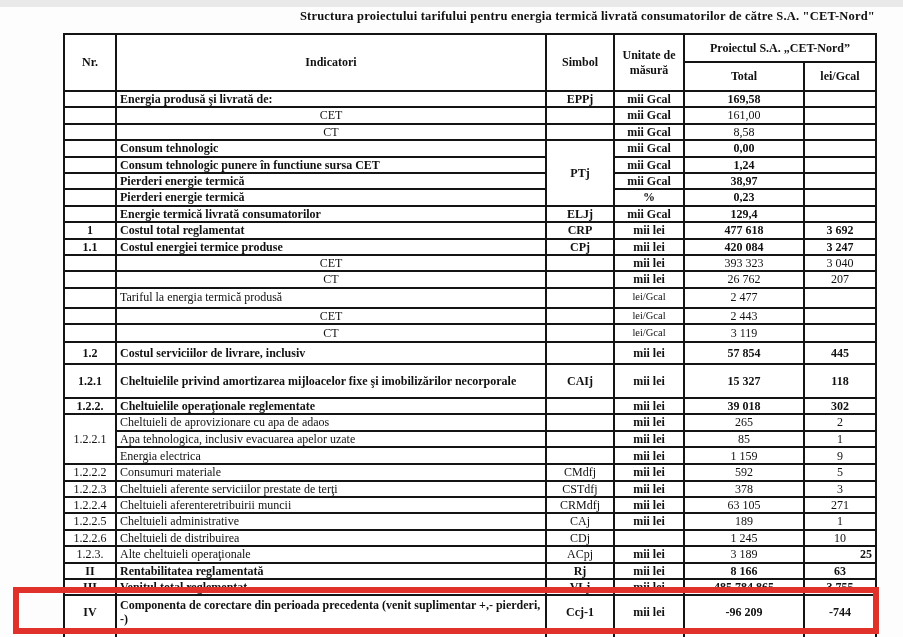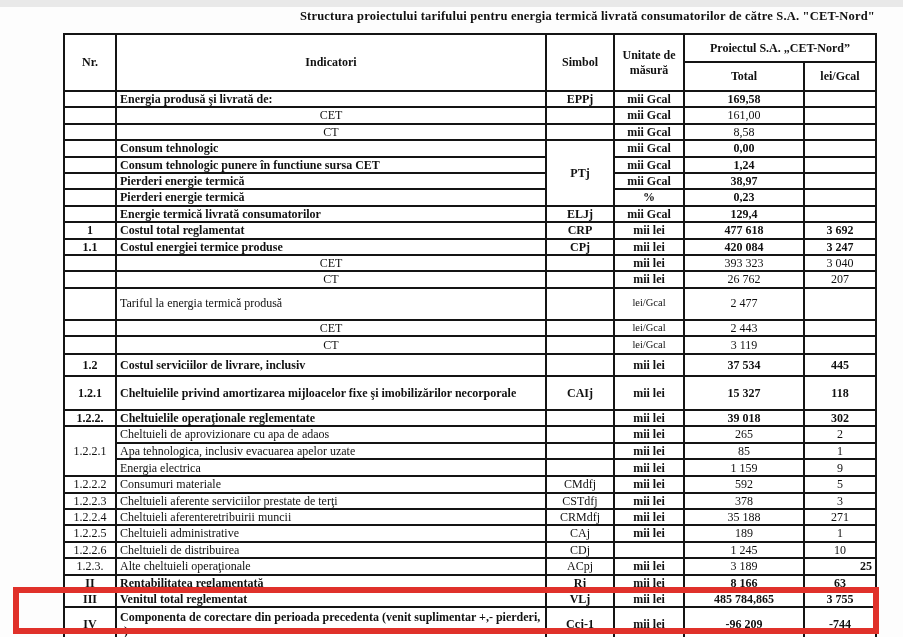--- a/index.html
+++ b/index.html
@@ -155,21 +155,21 @@
         <td class="val">3 040</td>
       </tr>
       <tr style="height: 15px;">
         <td class="nr"></td>
         <td class="ind center">CT</td>
         <td class="sym"></td>
         <td class="unit small">mii lei</td>
         <td class="val">26 762</td>
         <td class="val">207</td>
       </tr>
-      <tr style="height: 32px;">
+      <tr style="height: 20px;">
         <td class="nr"></td>
         <td class="ind">Tariful la energia termică produsă</td>
         <td class="sym"></td>
         <td class="unit big">lei/Gcal</td>
         <td class="val">2 477</td>
         <td class="val"></td>
       </tr>
       <tr style="height: 15px;">
         <td class="nr"></td>
         <td class="ind center">CET</td>
@@ -184,21 +184,21 @@
         <td class="sym"></td>
         <td class="unit big">lei/Gcal</td>
         <td class="val">3 119</td>
         <td class="val"></td>
       </tr>
       <tr class="bold" style="height: 22px;">
         <td class="nr">1.2</td>
         <td class="ind">Costul serviciilor de livrare, inclusiv</td>
         <td class="sym"></td>
         <td class="unit small">mii lei</td>
-        <td class="val">37 534</td>
+        <td class="val">57 854</td>
         <td class="val">445</td>
       </tr>
       <tr class="bold" style="height: 34px;">
         <td class="nr">1.2.1</td>
         <td class="ind">Cheltuielile privind amortizarea mijloacelor fixe şi imobilizărilor necorporale</td>
         <td class="sym">CAIj</td>
         <td class="unit small">mii lei</td>
         <td class="val">15 327</td>
         <td class="val">118</td>
       </tr>
@@ -246,21 +246,21 @@
         <td class="sym">CSTdfj</td>
         <td class="unit small">mii lei</td>
         <td class="val">378</td>
         <td class="val">3</td>
       </tr>
       <tr style="height: 15px;">
         <td class="nr">1.2.2.4</td>
         <td class="ind">Cheltuieli aferenteretribuirii muncii</td>
         <td class="sym">CRMdfj</td>
         <td class="unit small">mii lei</td>
-        <td class="val">35 188</td>
+        <td class="val">63 105</td>
         <td class="val">271</td>
       </tr>
       <tr style="height: 15px;">
         <td class="nr">1.2.2.5</td>
         <td class="ind">Cheltuieli  administrative</td>
         <td class="sym">CAj</td>
         <td class="unit small">mii lei</td>
         <td class="val">189</td>
         <td class="val">1</td>
       </tr>

